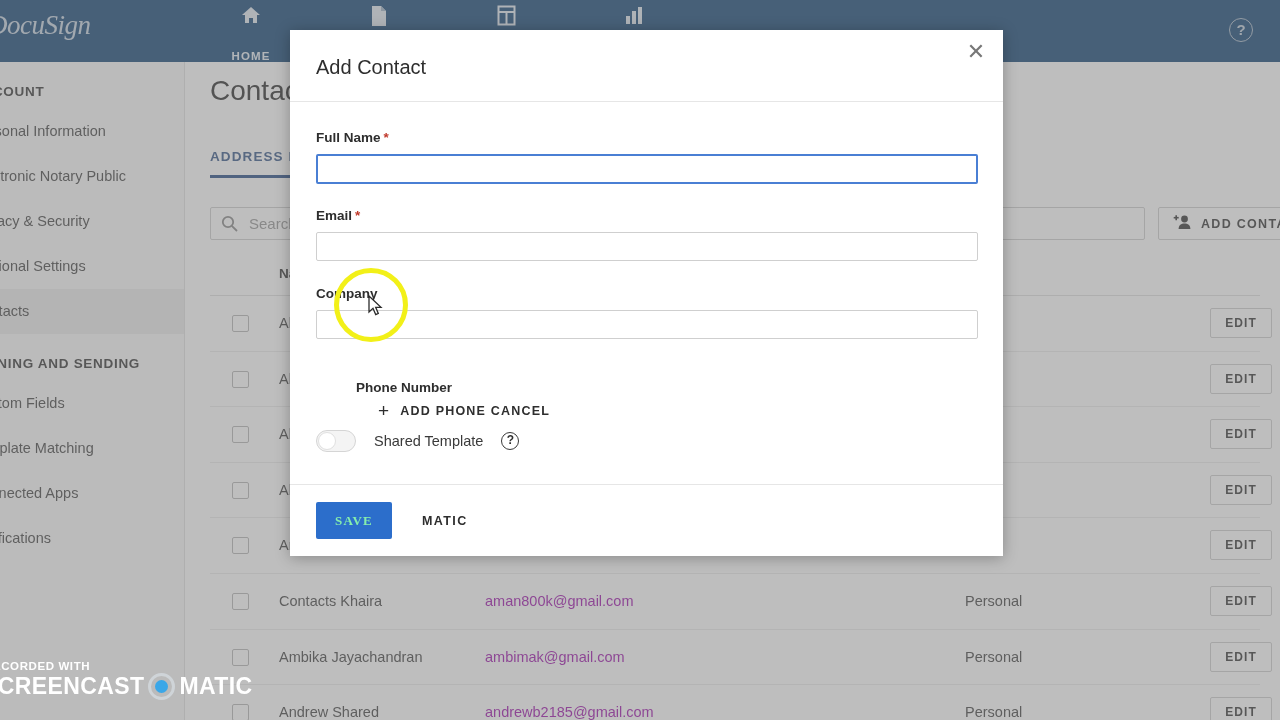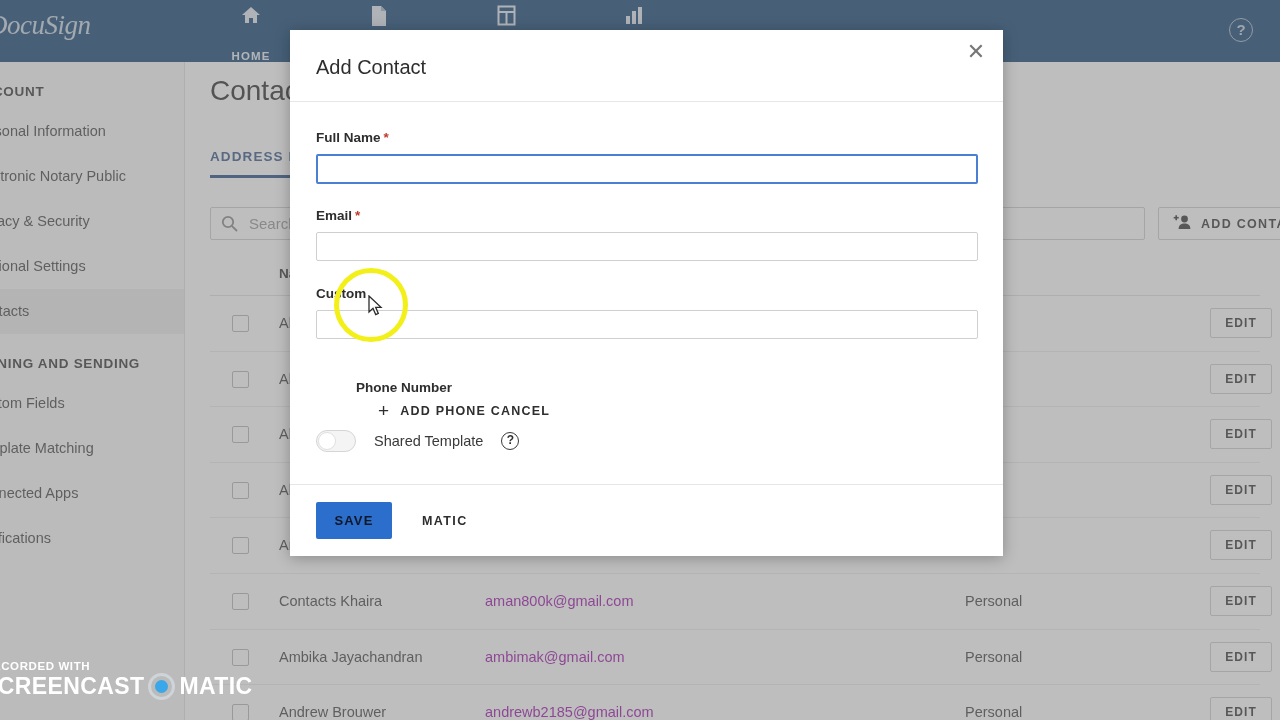--- a/index.html
+++ b/index.html
@@ -266,24 +266,24 @@
     font-size: 12px; line-height: 15px; text-align: center;
     font-weight: 700; cursor: pointer;
   }
   #modal-footer {
     position: absolute; left: 0; bottom: 0;
     width: 713px; height: 72px;
     border-top: 1px solid #e6e6e6;
     display: flex; align-items: center; padding-left: 26px; gap: 30px;
   }
   #save-btn {
-    background: #2c6ecb; color: #0f172a; border: none;
+    background: #2c6ecb; color: #86efac; border: none;
     width: 76px; height: 37px; border-radius: 2px;
     font-size: 13px; font-weight: 700; letter-spacing: 1.2px;
-    cursor: pointer; font-family: Liberation Sans, sans-serif;
+    cursor: pointer; font-family: Liberation Serif, serif;
   }
   #cancel-btn {
     background: transparent; border: none;
     font-size: 12.5px; font-weight: 700; letter-spacing: 1.4px;
     color: #2e2e2e; cursor: pointer;
     font-family: "Liberation Sans", sans-serif;
   }
 
   
   #cursor-highlight {
@@ -471,21 +471,21 @@
           </div>
           <div class="row">
             <div class="cb"></div>
             <span class="c-name">Ambika Jayachandran</span>
             <span class="c-email">ambimak@gmail.com</span>
             <span class="c-type">Personal</span>
             <div class="c-edit">EDIT</div>
           </div>
           <div class="row">
             <div class="cb"></div>
-            <span class="c-name">Andrew Brouwer</span>
+            <span class="c-name">Andrew Shared</span>
             <span class="c-email">andrewb2185@gmail.com</span>
             <span class="c-type">Personal</span>
             <div class="c-edit">EDIT</div>
           </div>
         </div>
     </div>
   </div>
 
   <div id="scrim"></div>
 
@@ -504,21 +504,21 @@
       </div>
 
       <div class="field" id="f-fullname">
         <div class="flabel">
           <span>Full Name</span><span class="req">*</span>
         </div>
         <input class="finput focused" type="text" placeholder="" style="">
       </div>
 
       <div class="field" id="f-company">
-        <div class="flabel">Custom</div>
+        <div class="flabel">Company</div>
         <input class="finput" type="text" placeholder="" style="">
       </div>
 
       <div class="field" id="f-phone">
         <div class="flabel">Phone Number</div>
         <div id="add-phone">
           <span class="plus">+</span>
           <span>ADD PHONE CANCEL</span>
         </div>
       </div>

